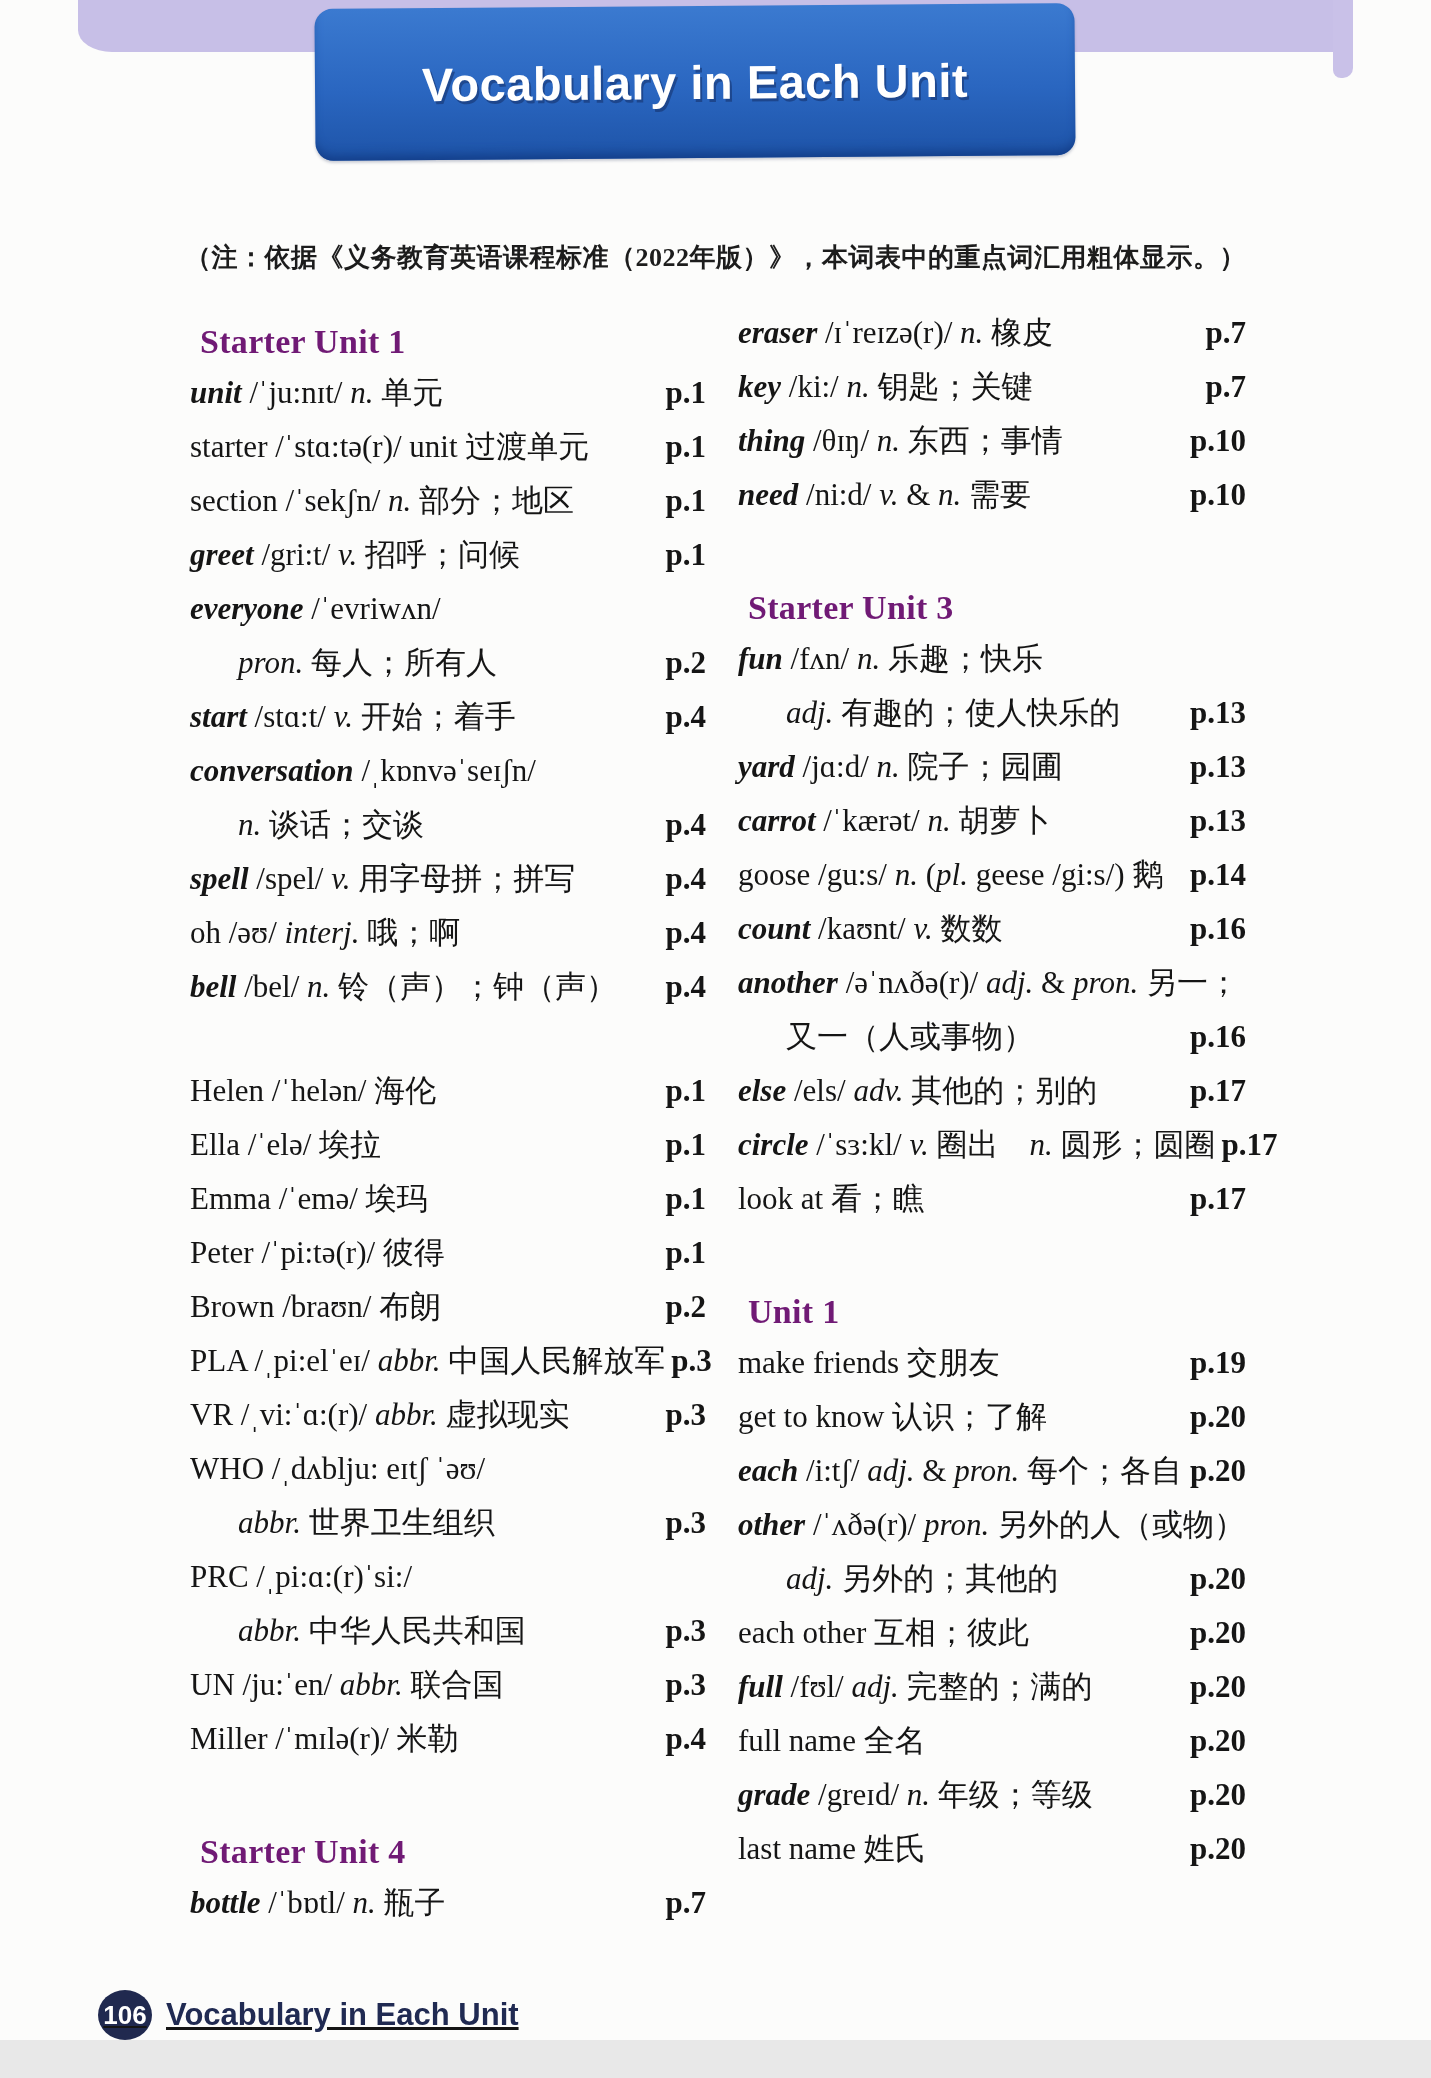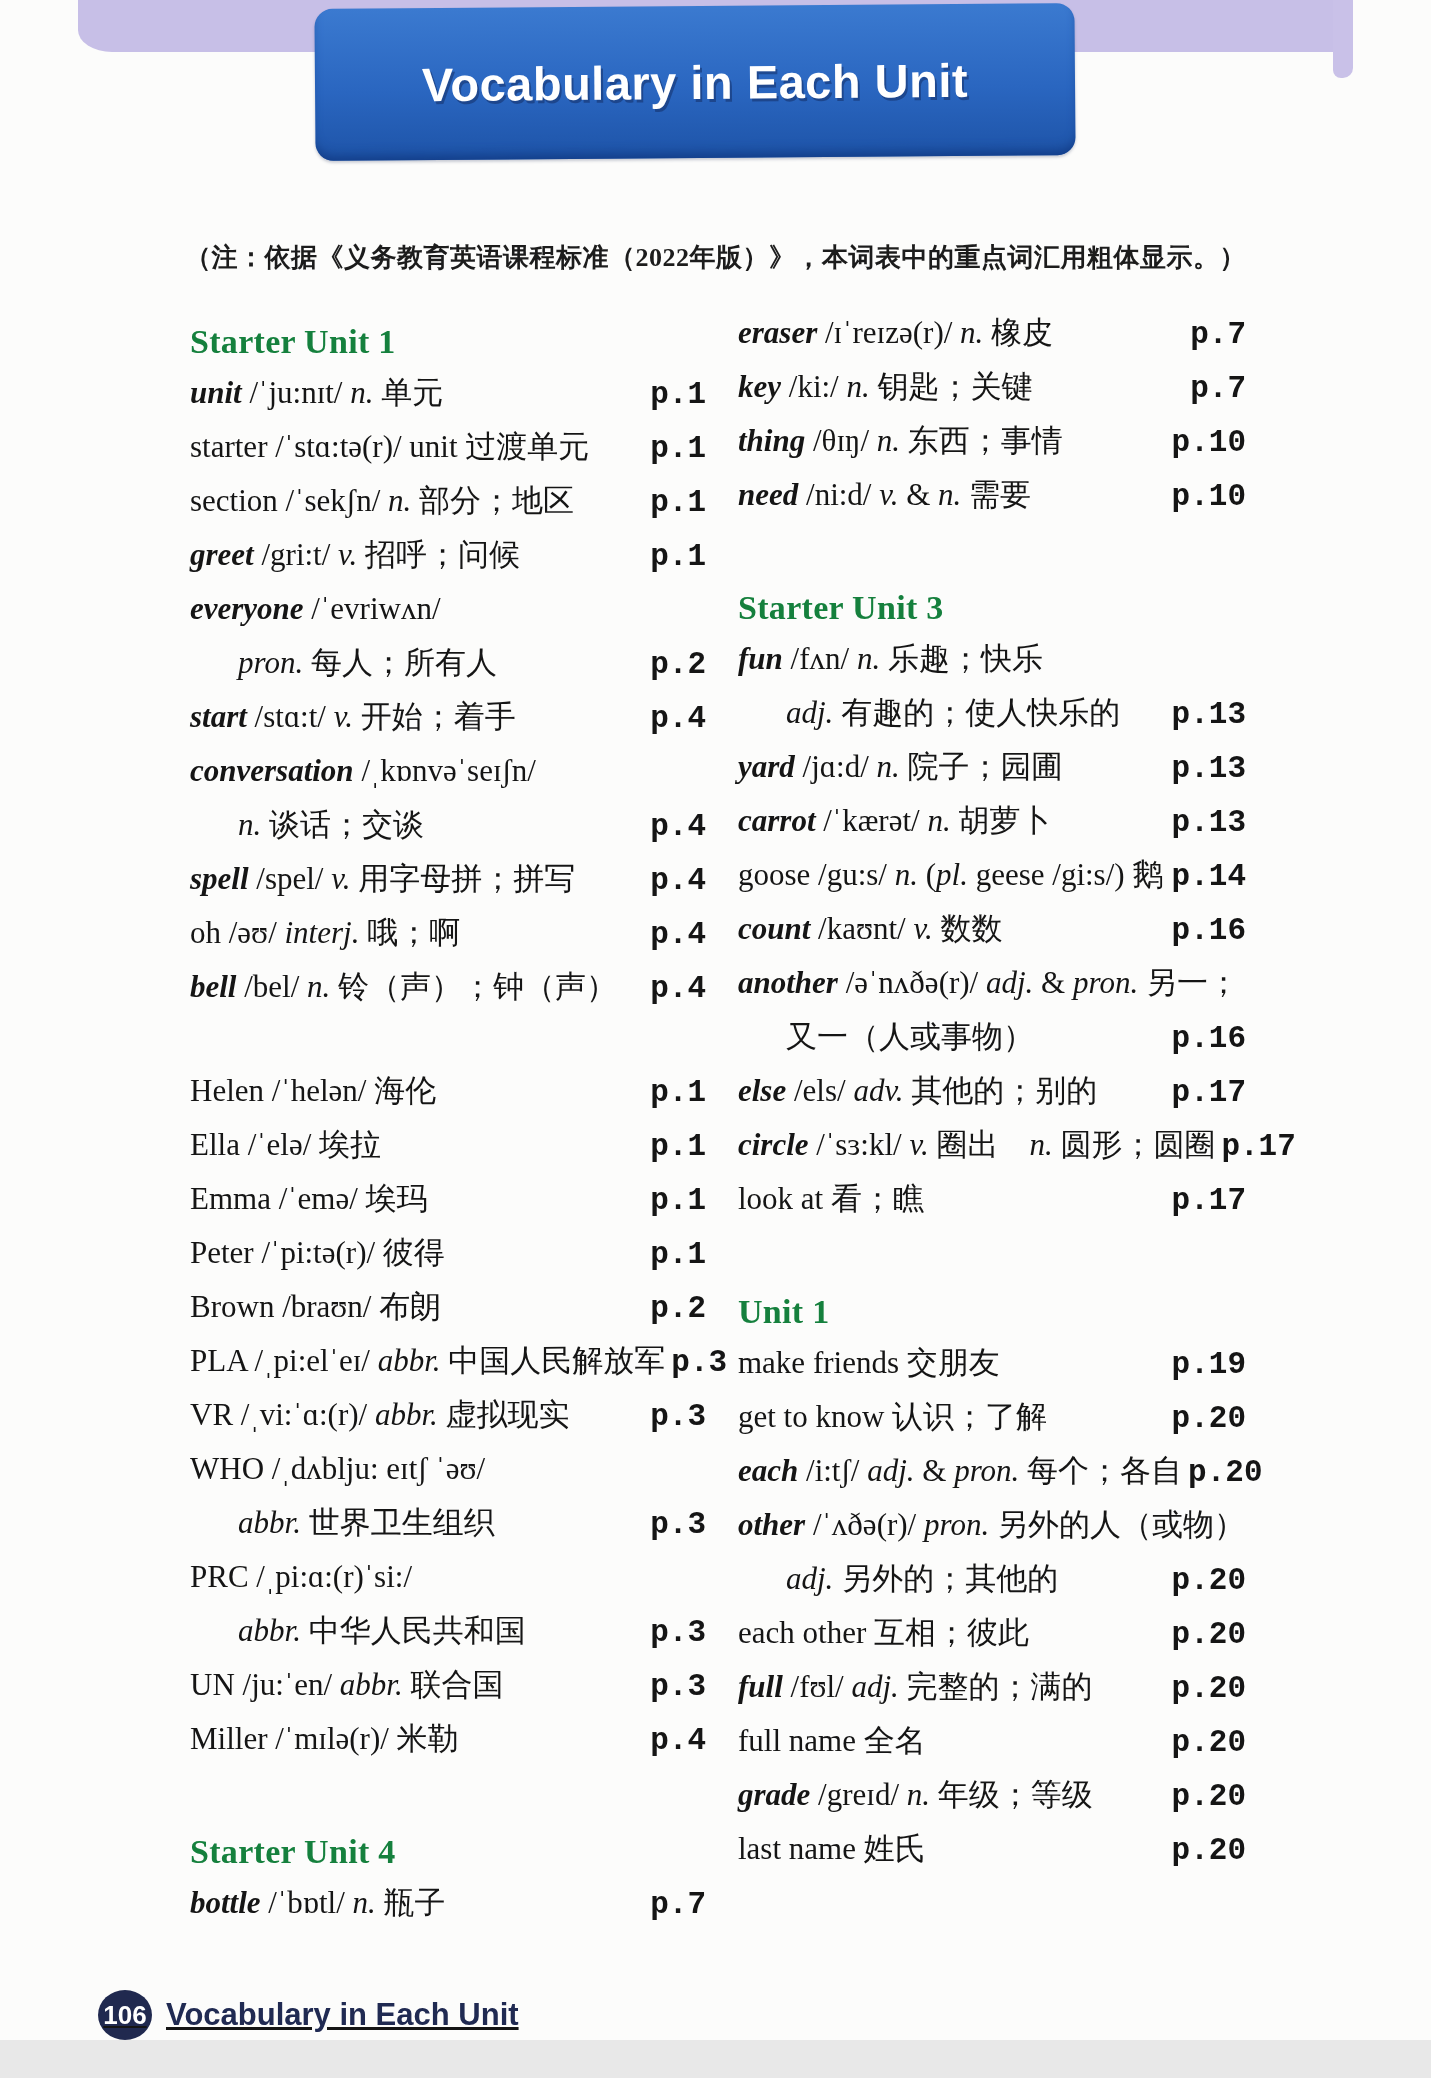--- a/index.html
+++ b/index.html
@@ -35,25 +35,25 @@
     position:absolute;left:0;top:212px;width:100%;text-align:center;
     font-size:26px;font-weight:600;color:#1c1c1c;letter-spacing:.5px;margin-top:28px;
   }
   
   .col{position:absolute;top:306px;}
   .col-left{left:190px;width:516px;}
   .col-right{left:738px;width:508px;}
   .row{display:flex;align-items:baseline;height:54px;line-height:54px;}
   .row.heading{
     display:block;height:60px;line-height:72px;
-    font-weight:bold;font-size:34px;color:#15803d;letter-spacing:.3px;
+    font-weight:bold;font-size:34px;color:#701a75;letter-spacing:.3px;margin-left:10px;
   }
   .row.gap{height:50px;}
   .entry-text{flex:1 1 auto;white-space:pre;font-size:31px;overflow:visible;}
-  .entry-page{flex:0 0 auto;margin-left:6px;font-size:31px;font-weight:600;font-family:Liberation Mono, monospace;}
+  .entry-page{flex:0 0 auto;margin-left:6px;font-size:31px;font-weight:600;}
   .row.indent .entry-text{padding-left:48px;}
   .seg-b{font-weight:bold;font-style:italic;}
   .seg-i{font-style:italic;}
   
   .footer{position:absolute;left:98px;top:1990px;display:flex;align-items:center;text-decoration:underline;}
   .footer-badge{
     width:54px;height:50px;border-radius:50%;background:#20294f;
     display:flex;align-items:center;justify-content:center;
     font-family:"Liberation Sans","DejaVu Sans",sans-serif;
     font-weight:bold;font-size:26px;color:#ffffff;

